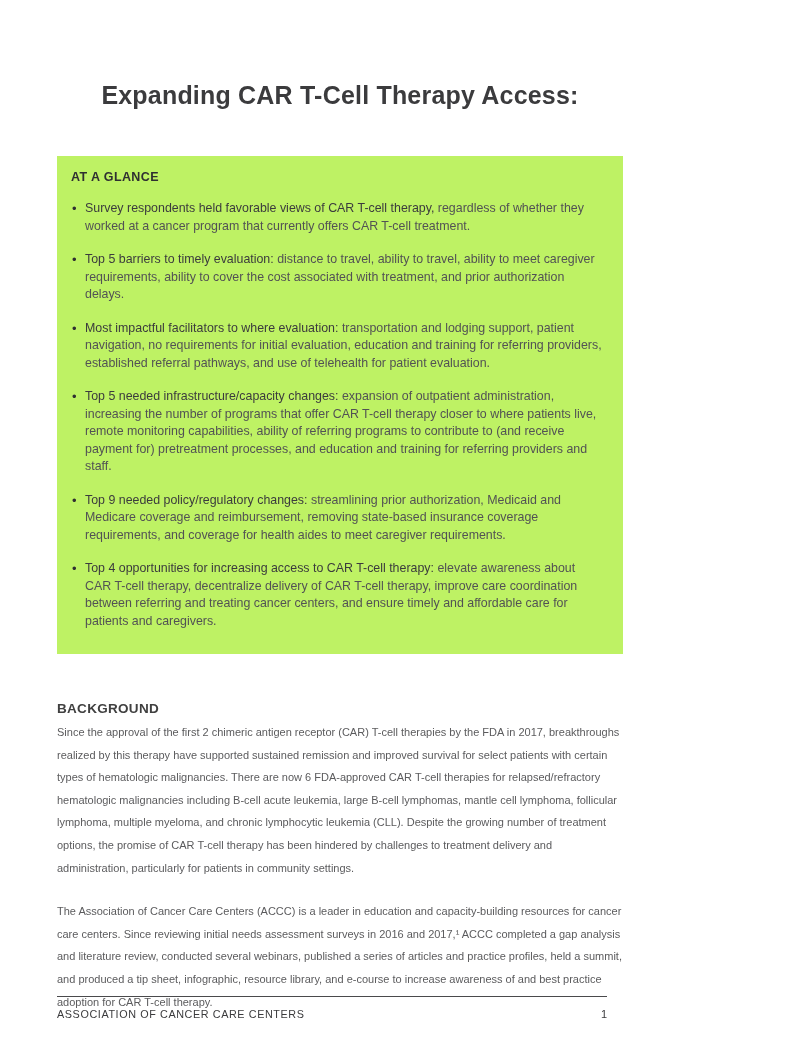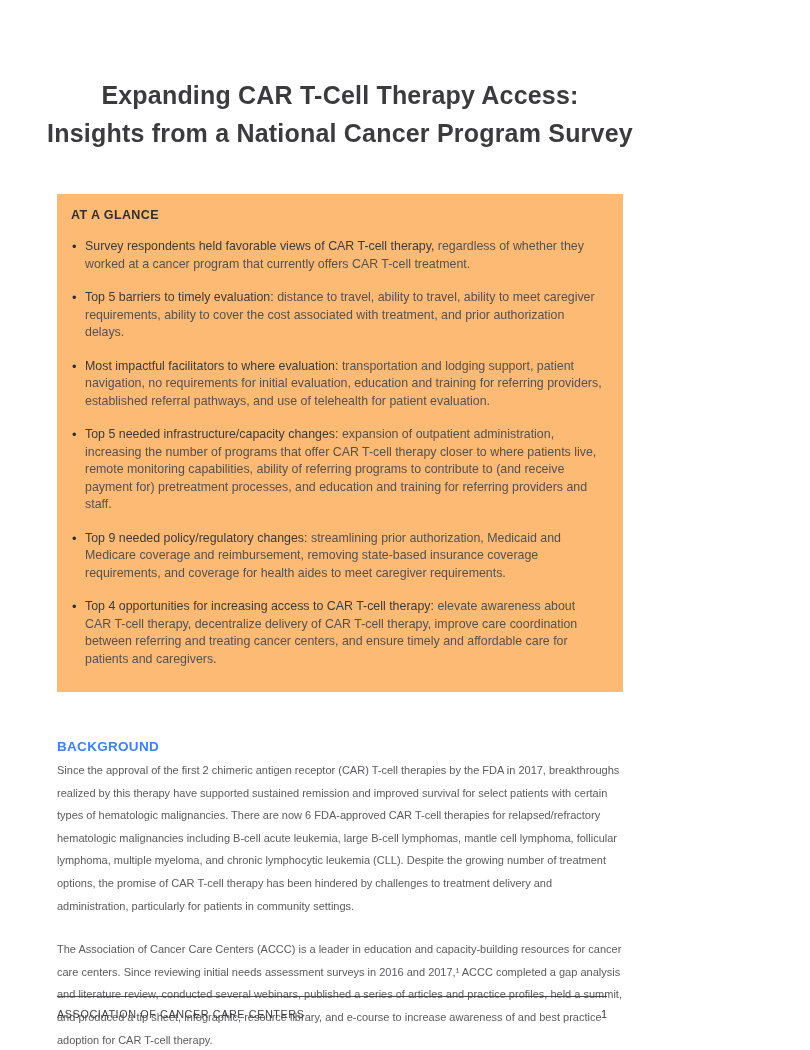--- a/index.html
+++ b/index.html
@@ -27,21 +27,21 @@
     font-weight: 700;
     color: #3b3b3d;
     line-height: 38px;
     letter-spacing: 0.2px;
   }
   .title span { display: block; }
 
   
   .glance {
     margin: 42px 57px 0 57px;
-    background: #fdba74;
+    background: #bef264;
     padding: 14px 20px 24px 14px;
   }
   .glance h2 {
     font-size: 12.5px;
     font-weight: 700;
     color: #2f2f31;
     letter-spacing: 0.4px;
   }
   .glance ul {
     list-style: none;
@@ -68,21 +68,21 @@
     color: #3b3b3d;
   }
 
   
   .background {
     margin: 47px 57px 0 57px;
   }
   .background h2 {
     font-size: 13.5px;
     font-weight: 700;
-    color: #3b82f6;
+    color: #404040;
     letter-spacing: 0.3px;
     margin-bottom: 5px;
   }
   .background p {
     font-size: 11px;
     line-height: 22.6px;
     color: #5b5b5d;
     margin-bottom: 21px;
     text-align: left;
   }
@@ -107,21 +107,20 @@
     font-size: 11px;
   }
 </style>
 </head>
 <body>
 
 <div class="page">
 
   <h1 class="title">
     <span>Expanding CAR T-Cell Therapy Access:</span>
-    <span>Insights from a National Cancer Program Survey</span>
   </h1>
 
   <section class="glance">
     <h2>AT A GLANCE</h2>
     <ul>
       <li><span class="lead">Survey respondents held favorable views of CAR T-cell therapy,</span><span> regardless of whether they worked at a cancer program that currently offers CAR T-cell treatment.</span></li>
       <li><span class="lead">Top 5 barriers to timely evaluation:</span><span> distance to travel, ability to travel, ability to meet caregiver requirements, ability to cover the cost associated with treatment, and prior authorization delays.</span></li>
       <li><span class="lead">Most impactful facilitators to where evaluation:</span><span> transportation and lodging support, patient navigation, no requirements for initial evaluation, education and training for referring providers, established referral pathways, and use of telehealth for patient evaluation.</span></li>
       <li><span class="lead">Top 5 needed infrastructure/capacity changes:</span><span> expansion of outpatient administration, increasing the number of programs that offer CAR T-cell therapy closer to where patients live, remote monitoring capabilities, ability of referring programs to contribute to (and receive payment for) pretreatment processes, and education and training for referring providers and staff.</span></li>
       <li><span class="lead">Top 9 needed policy/regulatory changes:</span><span> streamlining prior authorization, Medicaid and Medicare coverage and reimbursement, removing state-based insurance coverage requirements, and coverage for health aides to meet caregiver requirements.</span></li>

